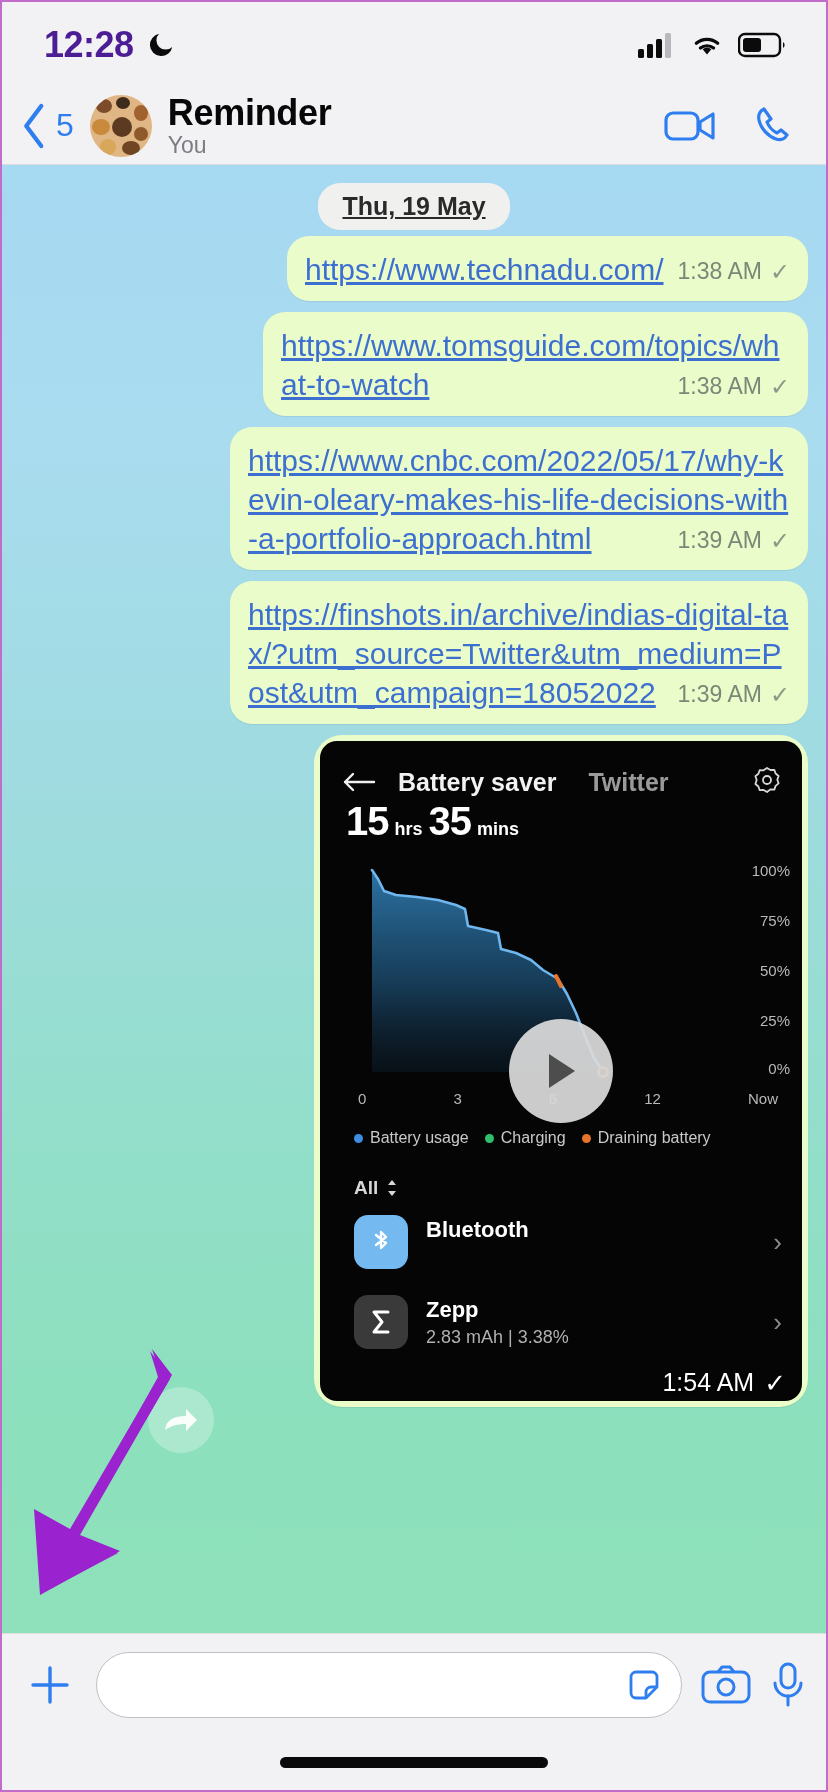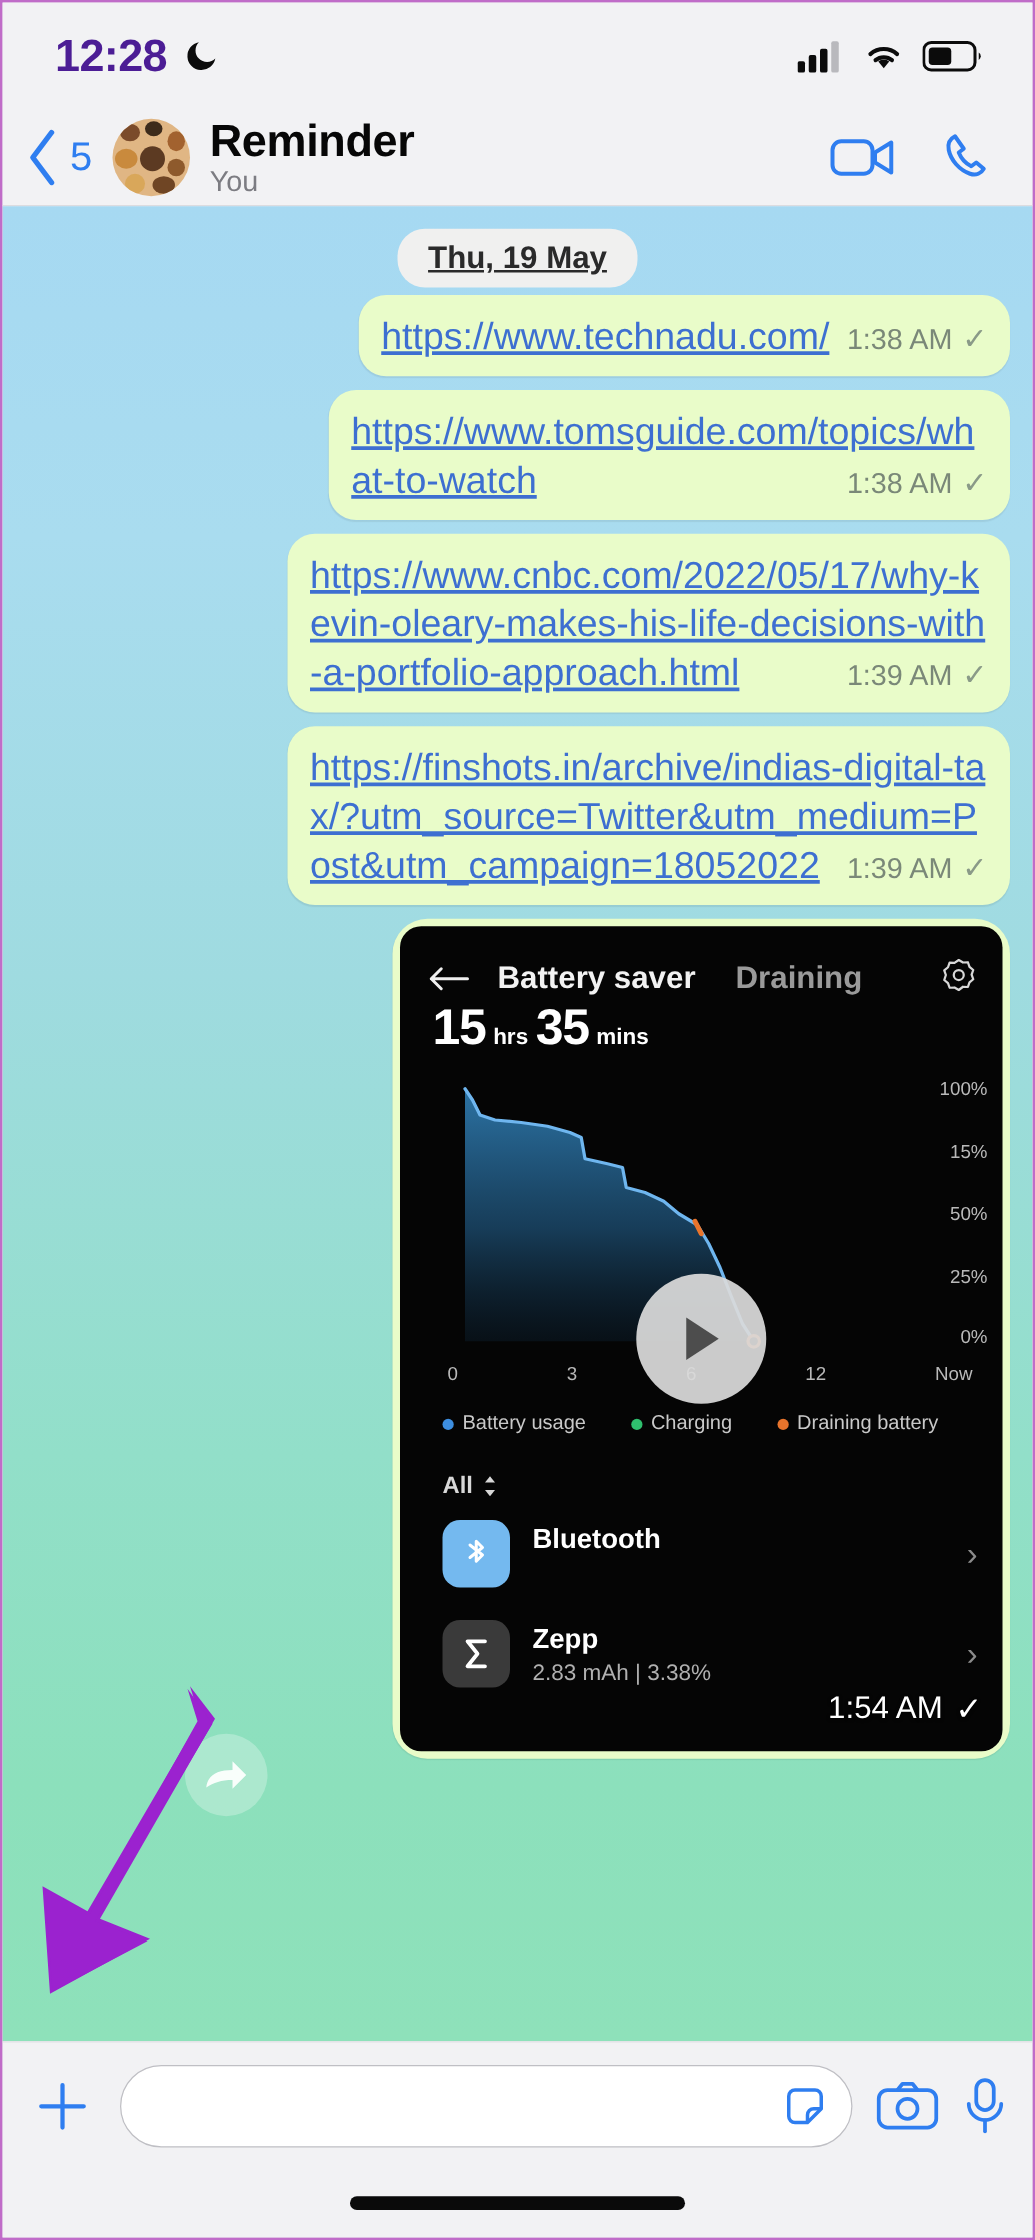--- a/index.html
+++ b/index.html
@@ -250,21 +250,21 @@
   .xrow {
     display: flex;
     color: #b9b9b9;
     font-size: 15px;
     padding: 4px 24px 0 38px;
     justify-content: space-between;
   }
   .legend {
     display: flex;
     align-items: center;
-    gap: 36px;
+    gap: 16px;
     padding: 22px 0 0 34px;
     font-size: 16px;
     color: #c9c9c9;
   }
   .leg { display: flex; align-items: center; gap: 7px; }
   .dot { width: 9px; height: 9px; border-radius: 50%; display:block; }
 
   .all-row {
     display: flex;
     align-items: center;
@@ -306,21 +306,21 @@
     left: 50%; top: 50%;
     transform: translate(-50%,-50%);
     width: 104px; height: 104px;
     border-radius: 50%;
     background: rgba(218,218,218,0.93);
     display: flex; align-items: center; justify-content: center;
   }
   .media-meta {
     position: absolute;
     right: 16px;
-    bottom: 20px;
+    bottom: 4px;
     display: flex;
     align-items: center;
     gap: 10px;
     text-shadow: 0 1px 3px rgba(0,0,0,0.8);
   }
   .media-meta .meta-time { color:#ffffff; font-size: 25px; }
   .media-meta .tick { color:#ffffff; font-size: 26px; }
 
   
   .forward-btn {
@@ -509,21 +509,21 @@
 
     <div class="media-row">
       <div class="media-bubble">
         <div class="media-inner">
 
           <div class="bs-head">
             <svg width="34" height="24" viewBox="0 0 34 24">
               <path d="M32 12H3M11 4L3 12l8 8" stroke="#efefef" stroke-width="2.4" fill="none" stroke-linecap="round" stroke-linejoin="round"></path>
             </svg>
             <span class="bs-title">Battery saver</span>
-            <span class="bs-tab">Draining</span>
+            <span class="bs-tab">Twitter</span>
             <span class="bs-gear">
               <svg width="26" height="26" viewBox="0 0 26 26">
                 <path d="M13 1l3.4 2 3.9-.2 1.3 3.7 3 2.5-1.3 3.7 1.3 3.7-3 2.5-1.3 3.7-3.9-.2L13 25l-3.4-2-3.9.2-1.3-3.7-3-2.5L2.7 13 1.4 9.3l3-2.5L5.7 3.1l3.9.2z" fill="none" stroke="#d8d8d8" stroke-width="1.8" stroke-linejoin="round"></path>
                 <circle cx="13" cy="13" r="4" fill="none" stroke="#d8d8d8" stroke-width="1.8"></circle>
               </svg>
             </span>
           </div>
 
 
           <div class="bs-dur">
@@ -545,21 +545,21 @@
 
               <path d="M52,10 L58,19 L64,31 L76,35 L97,37 L118,40 L136,45 L145,49 L148,66 L166,70 L178,73 L181,89 L196,93 L211,100 L223,110 L238,119 L247,134 L256,153 L265,176 L274,198 L283,214 L283,212 L52,212 Z" fill="url(#areaGrad)"></path>
 
               <path d="M52,10 L58,19 L64,31 L76,35 L97,37 L118,40 L136,45 L145,49 L148,66 L166,70 L178,73 L181,89 L196,93 L211,100 L223,110 L238,119 L247,134 L256,153 L265,176 L274,198 L283,212" fill="none" stroke="#6fb6ef" stroke-width="2.6" stroke-linejoin="round" stroke-linecap="round"></path>
 
               <path d="M236,116 L241,126" stroke="#e8742c" stroke-width="4" stroke-linecap="round"></path>
 
               <circle cx="283" cy="212" r="4.6" fill="#151515" stroke="#e8742c" stroke-width="2.6"></circle>
             </svg>
             <span class="ylab" style="top:2px;">100%</span>
-            <span class="ylab" style="top:52px;">15%</span>
+            <span class="ylab" style="top:52px;">75%</span>
             <span class="ylab" style="top:102px;">50%</span>
             <span class="ylab" style="top:152px;">25%</span>
             <span class="ylab" style="top:200px;">0%</span>
           </div>
 
           <div class="xrow">
             <span>0</span>
             <span>3</span>
             <span>6</span>
             <span>12</span>

